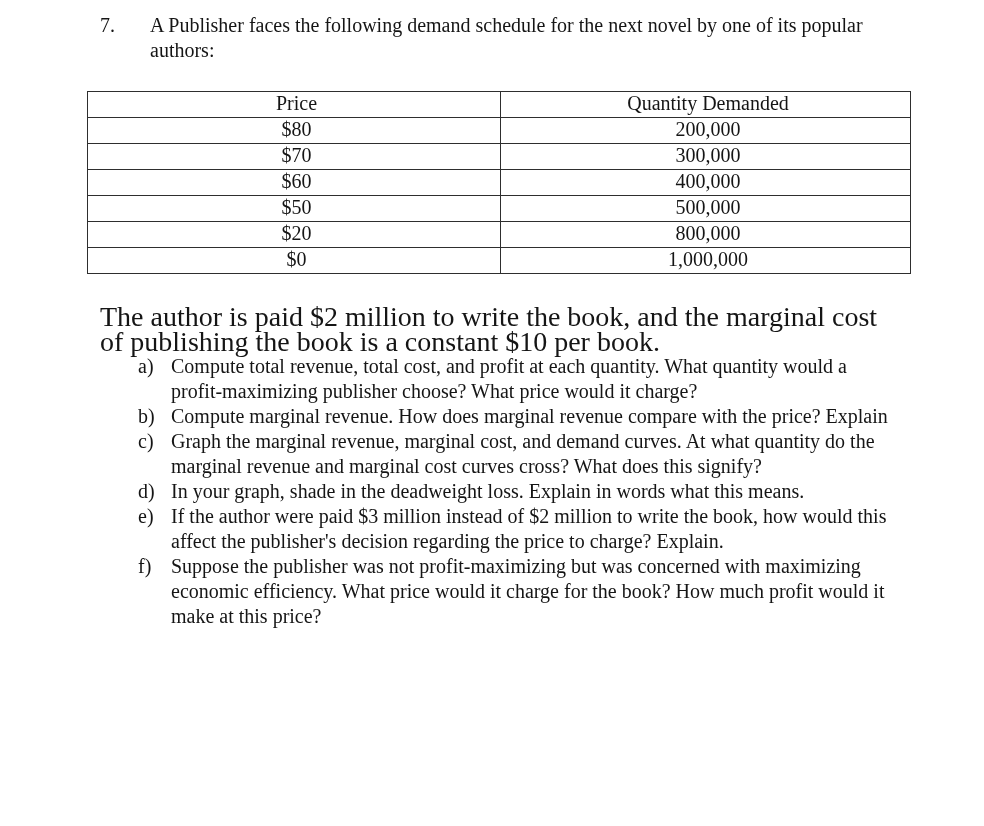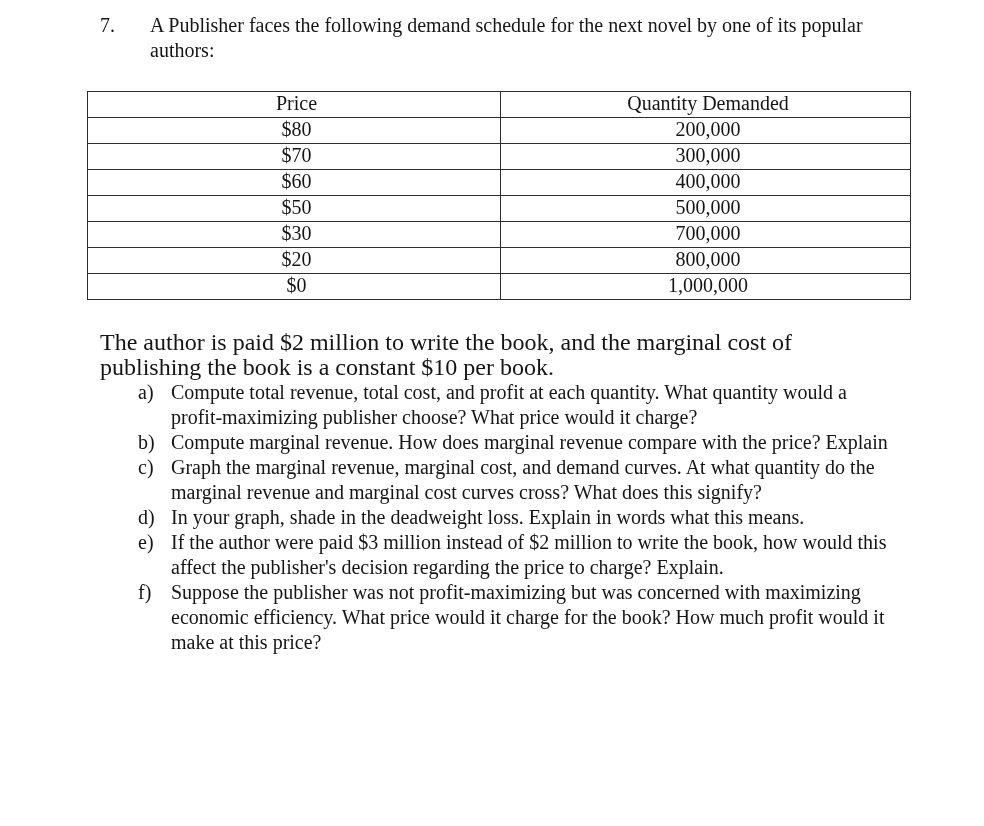--- a/index.html
+++ b/index.html
@@ -52,21 +52,21 @@
     line-height: 23px;
     overflow: hidden;
     white-space: nowrap;
   }
   table.demand col.price-col { width: 413px; }
   table.demand col.qty-col { width: 410px; }
   
   .cost-para {
     margin: 30px 0 0 100px;
     width: 795px;
-    font-size: 24px;
+    font-size: 28px;
     line-height: 25px;
   }
   
   .questions {
     margin: 0 0 0 138px;
     font-size: 20px;
     line-height: 25px;
   }
   .q { display: flex; }
   .q-label { width: 33px; flex: none; }
@@ -104,24 +104,20 @@
         </tr>
         <tr>
           <td>$60</td>
           <td>400,000</td>
         </tr>
         <tr>
           <td>$50</td>
           <td>500,000</td>
         </tr>
         <tr>
-          <td>$30</td>
-          <td>700,000</td>
-        </tr>
-        <tr>
           <td>$20</td>
           <td>800,000</td>
         </tr>
         <tr>
           <td>$0</td>
           <td>1,000,000</td>
         </tr>
       </tbody>
   </table>
 

